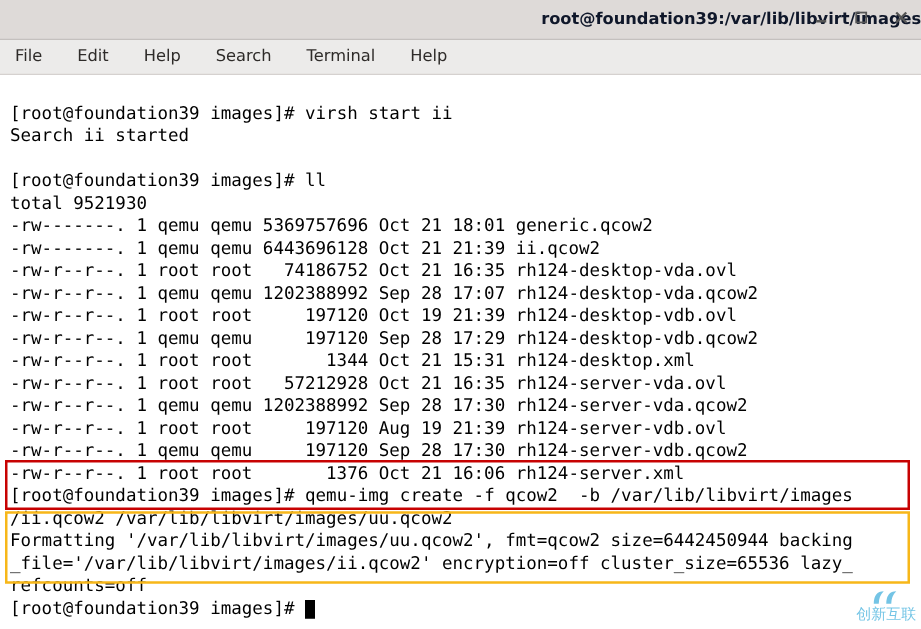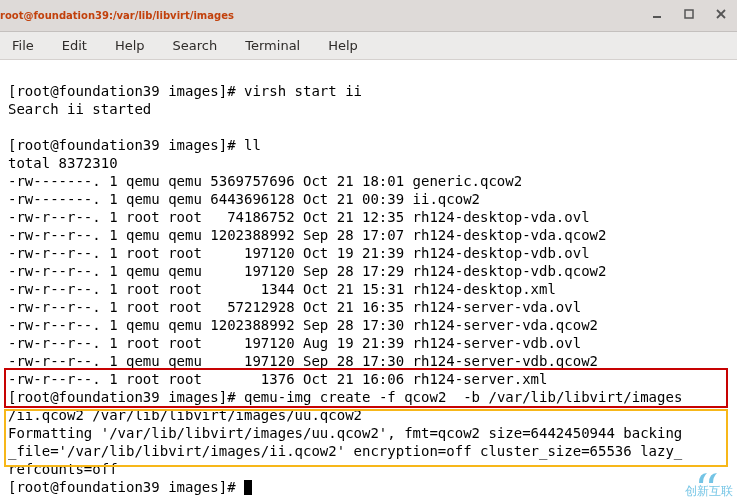--- a/index.html
+++ b/index.html
@@ -14,25 +14,25 @@
   .titlebar {
     height: 32px;
     background: #dedad8;
     border-bottom: 1px solid #c4c0be;
     display: flex;
     align-items: center;
     position: relative;
   }
   .titlebar-title {
     flex: 1;
-    text-align: left;
+    text-align: right;
     font-family: "DejaVu Sans", sans-serif;
-    font-size: 10px;
+    font-size: 13px;
     font-weight: bold;
-    color: #c2410c;
+    color: #0f172a;
   }
   .window-controls {
     position: absolute;
     right: 6px;
     top: 4px;
     display: flex;
     gap: 12px;
   }
   .win-btn {
     width: 20px;
@@ -137,24 +137,24 @@
   <span class="menu-item">Search</span>
   <span class="menu-item">Terminal</span>
   <span class="menu-item">Help</span>
 </div>
 
 <div class="terminal">
 <span>[root@foundation39 images]# </span><span>virsh start ii</span>
 <span>Search ii started</span>
 
 <span>[root@foundation39 images]# </span><span>ll</span>
-<span>total 8372310</span>
+<span>total 9521930</span>
 <span>-rw-------. 1 qemu qemu 5369757696 Oct 21 18:01 generic.qcow2</span>
-<span>-rw-------. 1 qemu qemu 6443696128 Oct 21 00:39 ii.qcow2</span>
-<span>-rw-r--r--. 1 root root   74186752 Oct 21 12:35 rh124-desktop-vda.ovl</span>
+<span>-rw-------. 1 qemu qemu 6443696128 Oct 21 21:39 ii.qcow2</span>
+<span>-rw-r--r--. 1 root root   74186752 Oct 21 16:35 rh124-desktop-vda.ovl</span>
 <span>-rw-r--r--. 1 qemu qemu 1202388992 Sep 28 17:07 rh124-desktop-vda.qcow2</span>
 <span>-rw-r--r--. 1 root root     197120 Oct 19 21:39 rh124-desktop-vdb.ovl</span>
 <span>-rw-r--r--. 1 qemu qemu     197120 Sep 28 17:29 rh124-desktop-vdb.qcow2</span>
 <span>-rw-r--r--. 1 root root       1344 Oct 21 15:31 rh124-desktop.xml</span>
 <span>-rw-r--r--. 1 root root   57212928 Oct 21 16:35 rh124-server-vda.ovl</span>
 <span>-rw-r--r--. 1 qemu qemu 1202388992 Sep 28 17:30 rh124-server-vda.qcow2</span>
 <span>-rw-r--r--. 1 root root     197120 Aug 19 21:39 rh124-server-vdb.ovl</span>
 <span>-rw-r--r--. 1 qemu qemu     197120 Sep 28 17:30 rh124-server-vdb.qcow2</span>
 <span>-rw-r--r--. 1 root root       1376 Oct 21 16:06 rh124-server.xml</span>
 <span>[root@foundation39 images]# </span><span>qemu-img create -f qcow2  -b /var/lib/libvirt/images</span>

